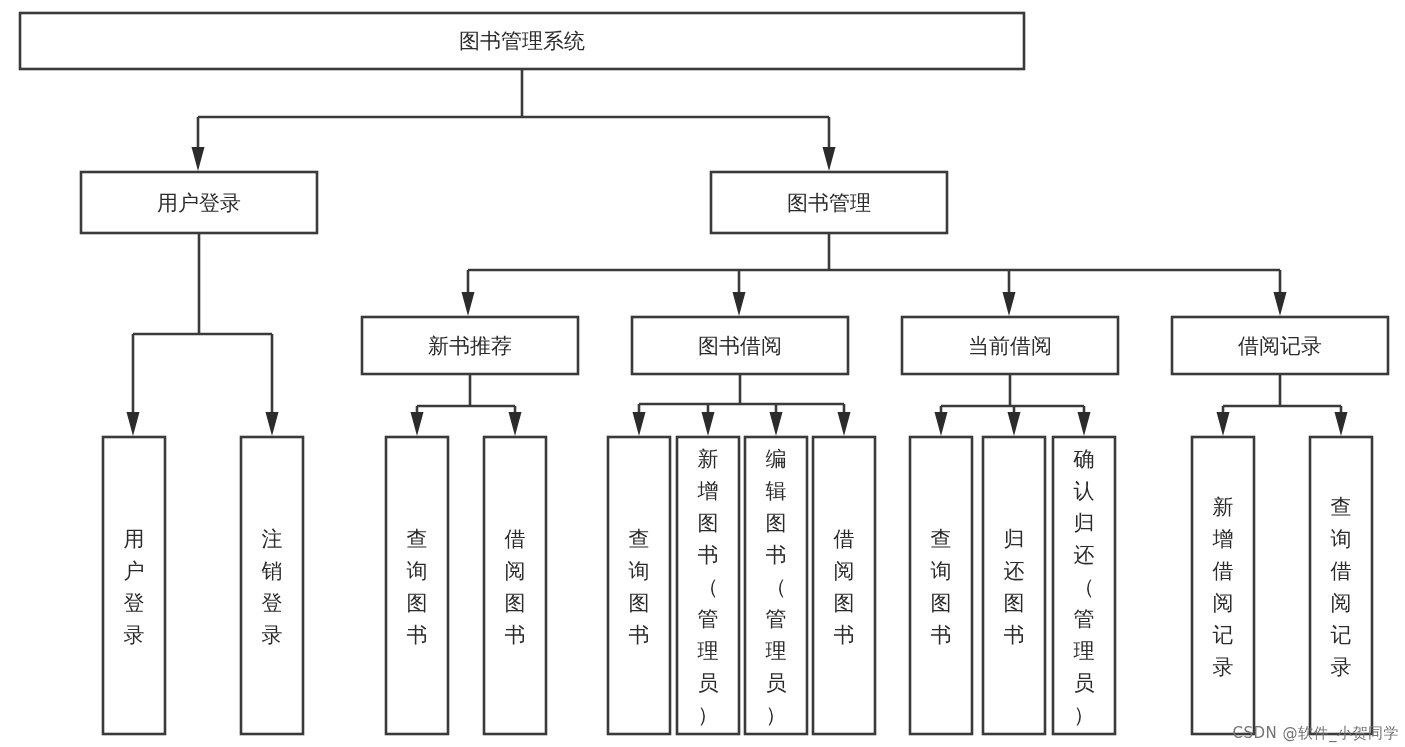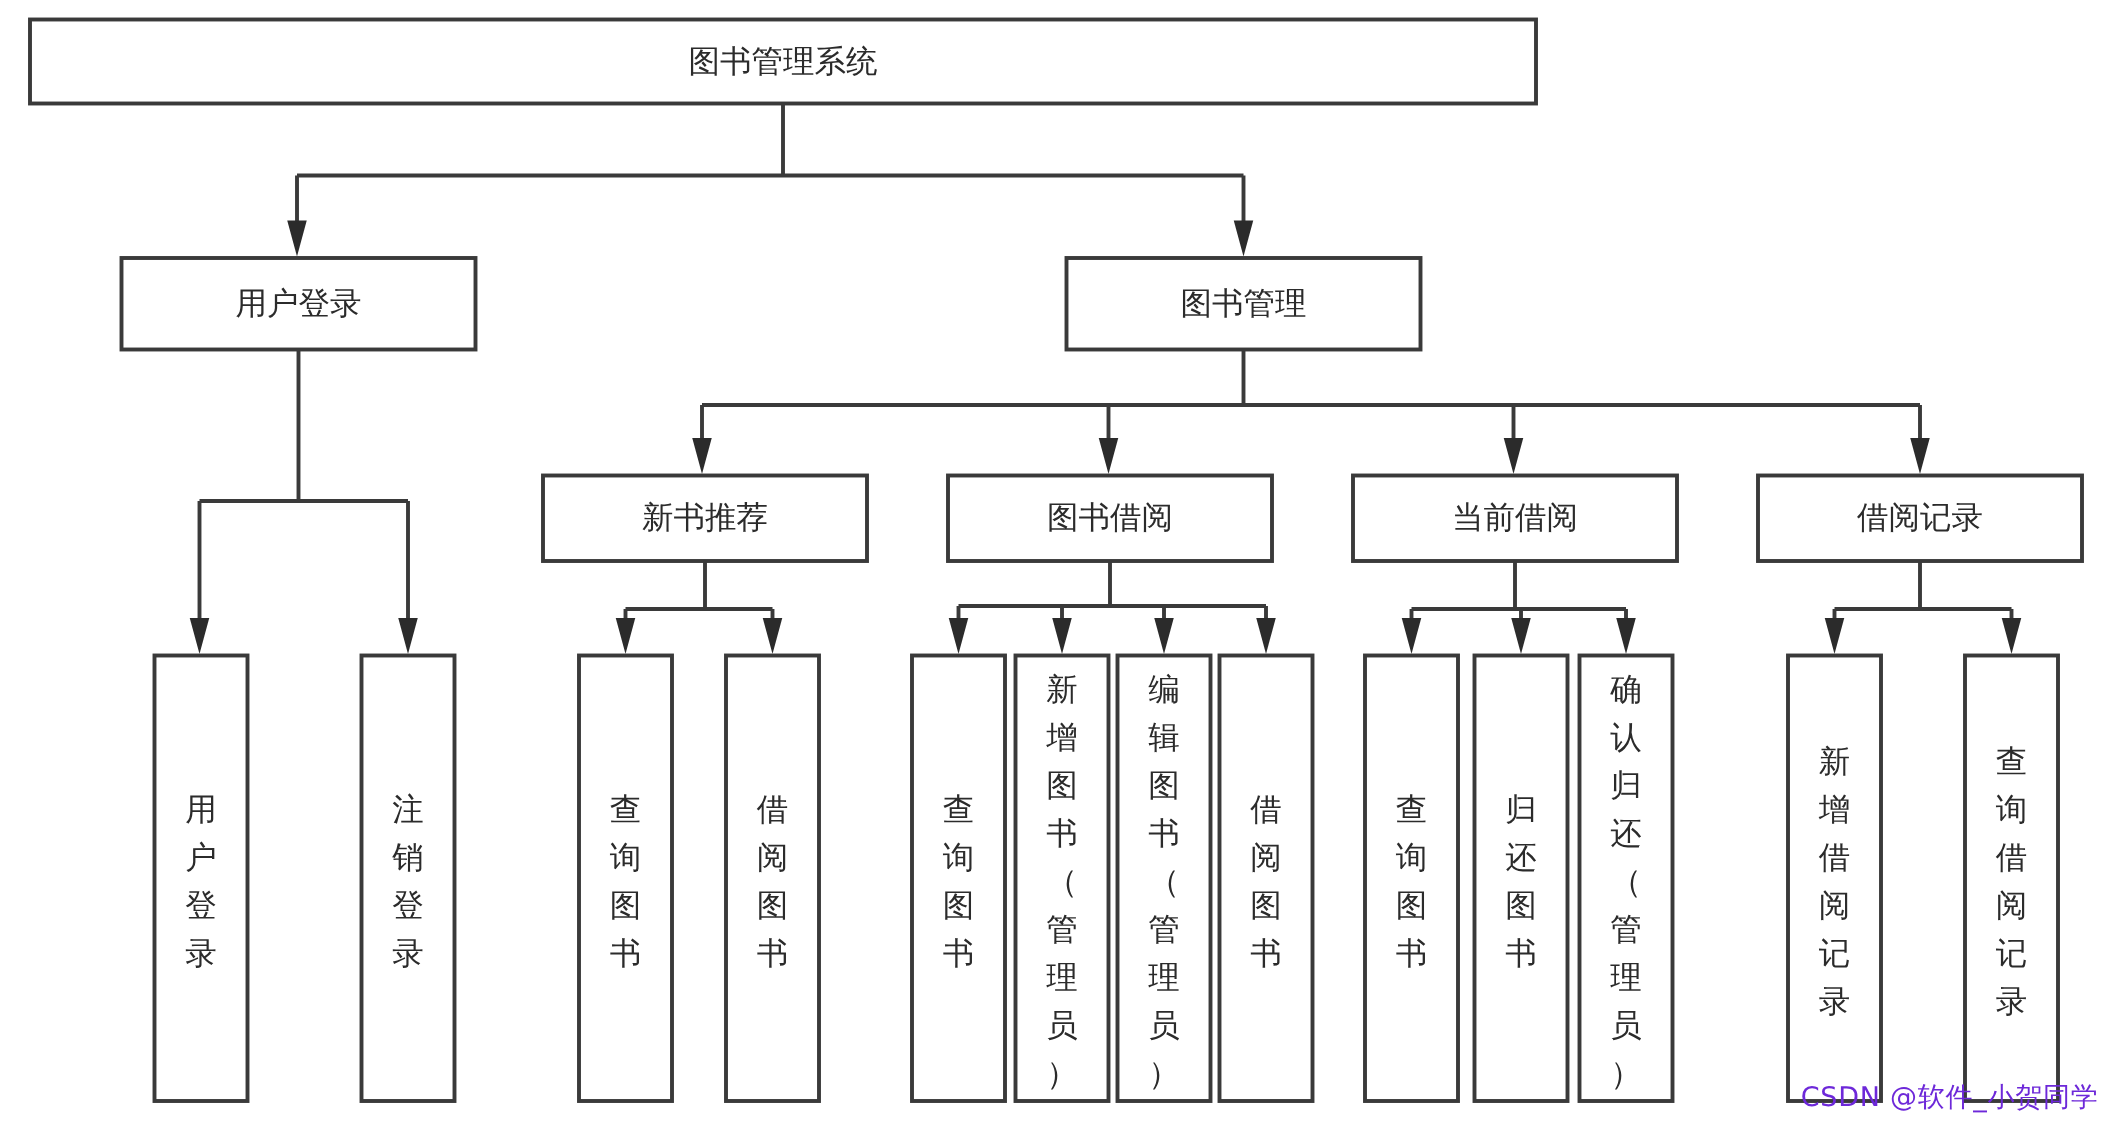--- a/index.html
+++ b/index.html
@@ -54,22 +54,22 @@
   }
   .arrow-head {
     fill: #2b2b2b;
     stroke: none;
   }
   .watermark-text {
     position: absolute;
     right: 6px;
     bottom: 4px;
     font-family: "DejaVu Sans", "Liberation Sans", sans-serif;
-    font-size: 18px;
-    color: #6d28d9;
+    font-size: 15px;
+    color: #737373;
     letter-spacing: 0.5px;
     white-space: nowrap;
     user-select: none;
   }
 </style>
 </head>
 <body>
 
 <div id="diagram-root">
 

